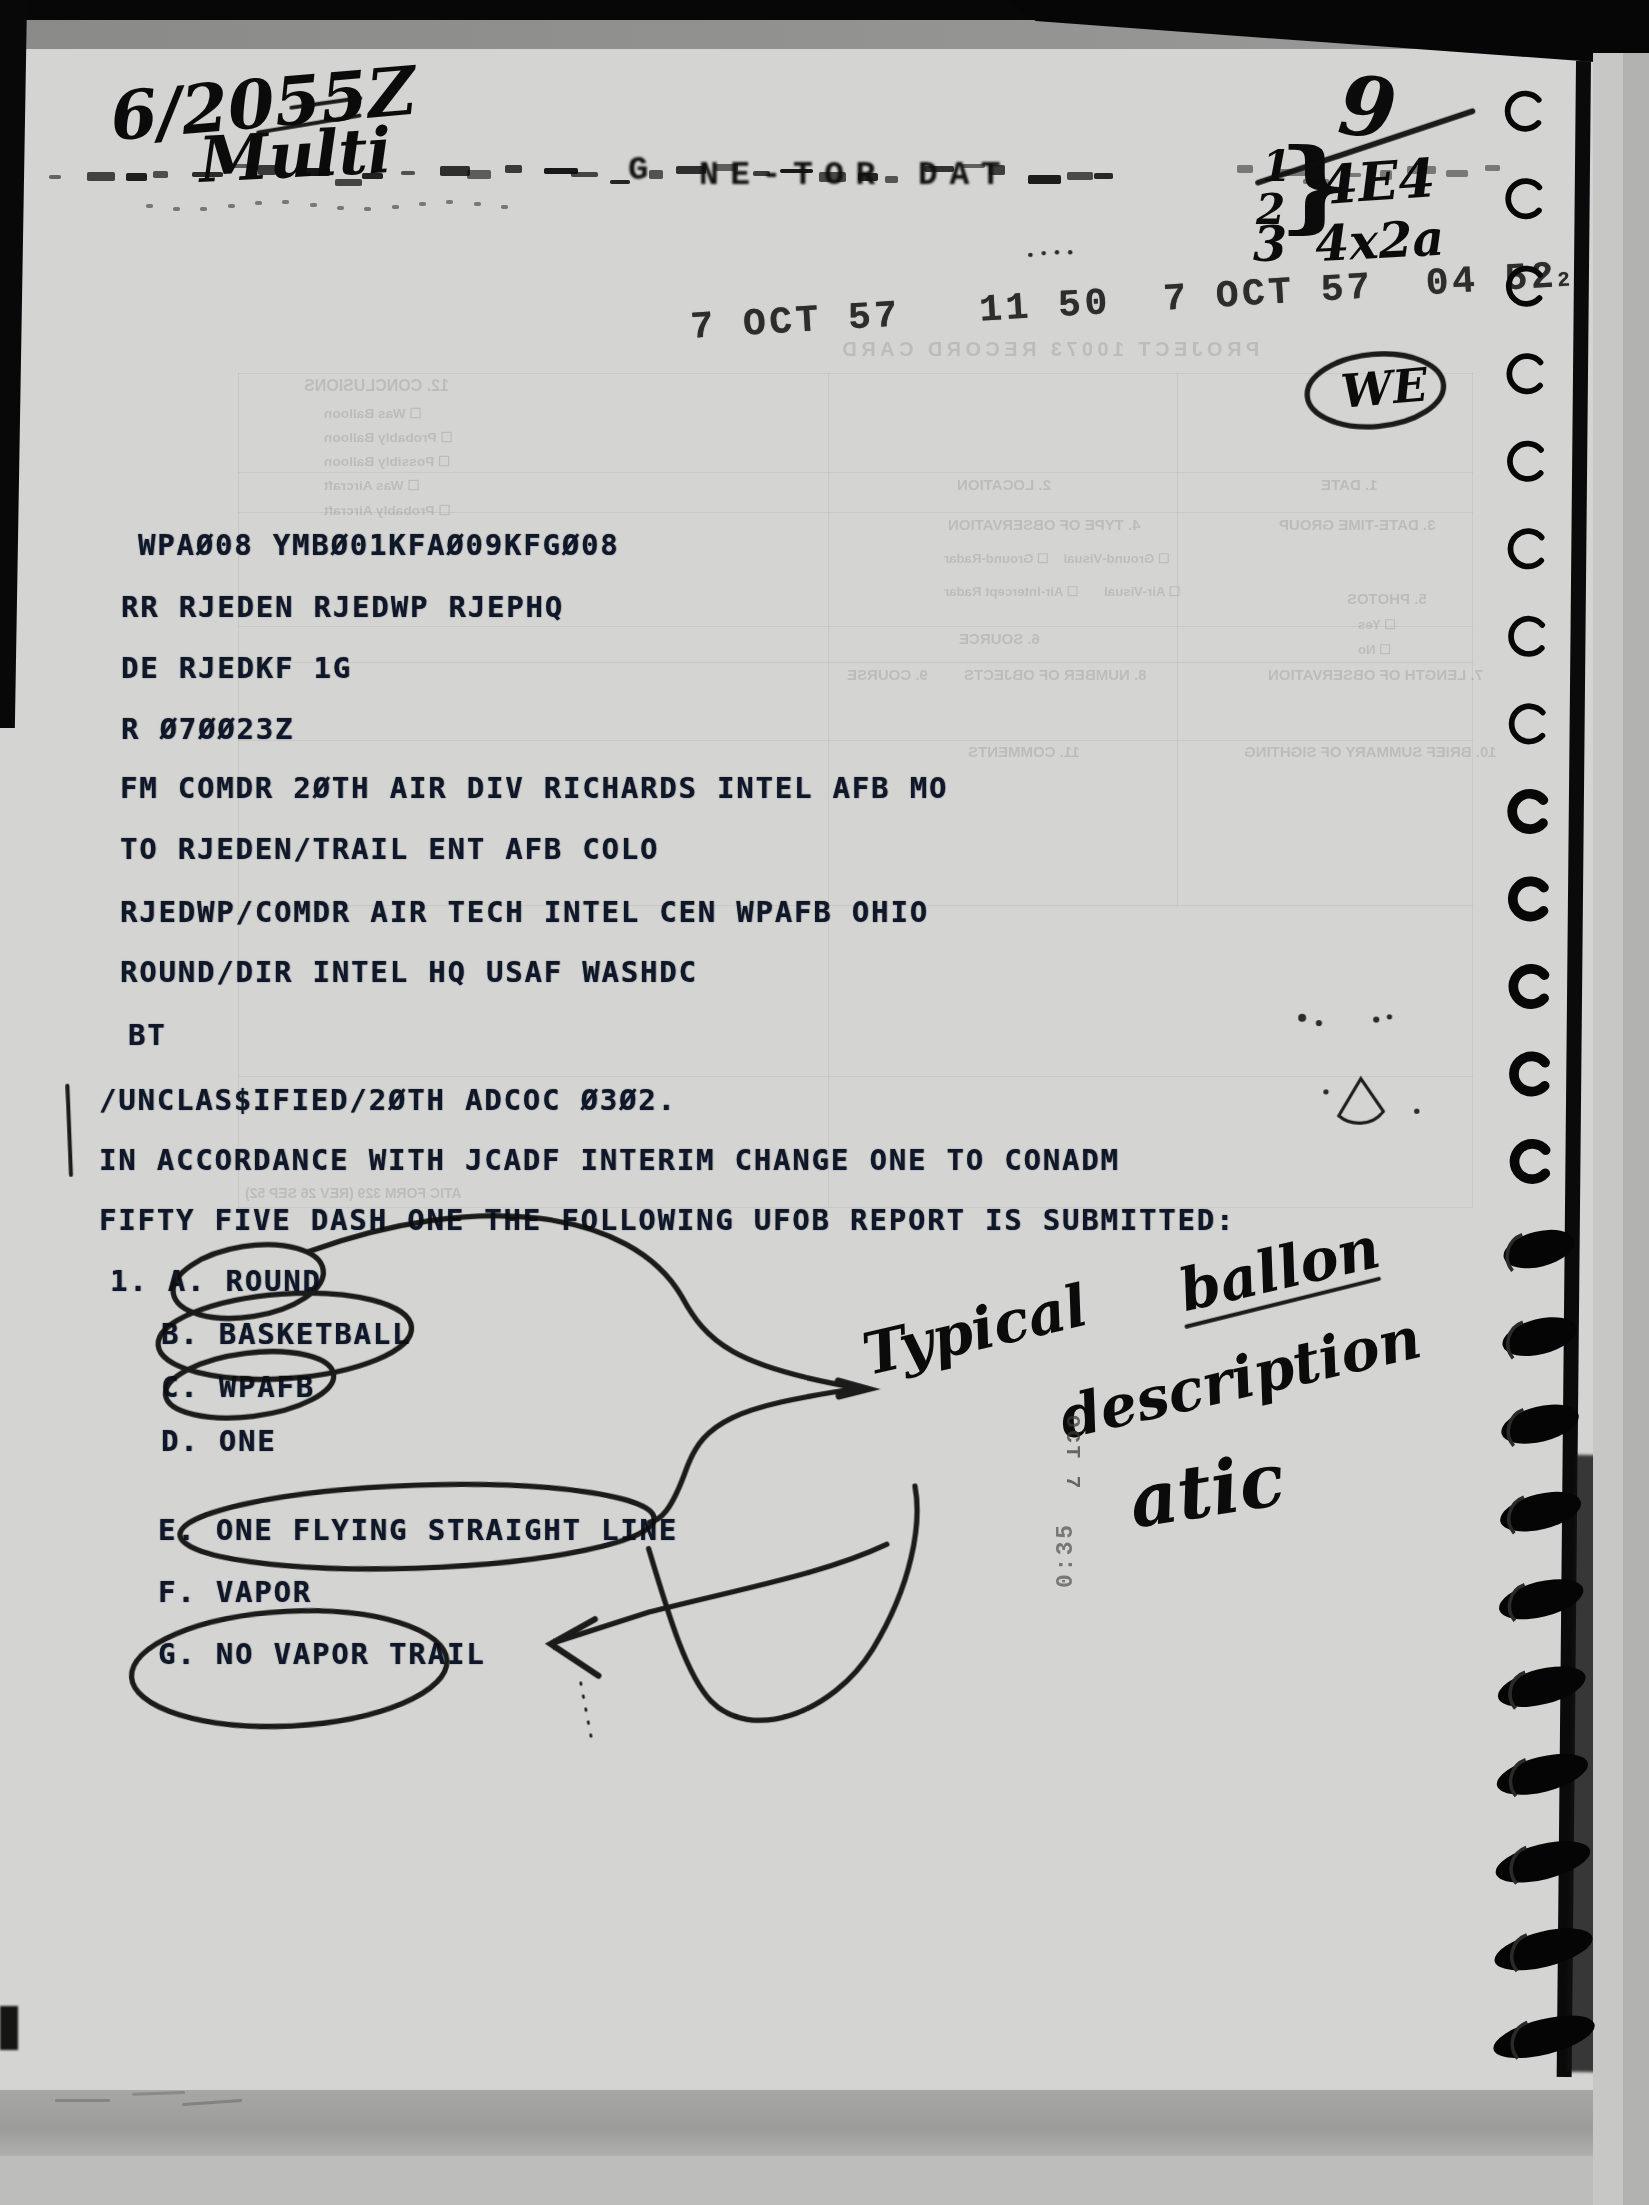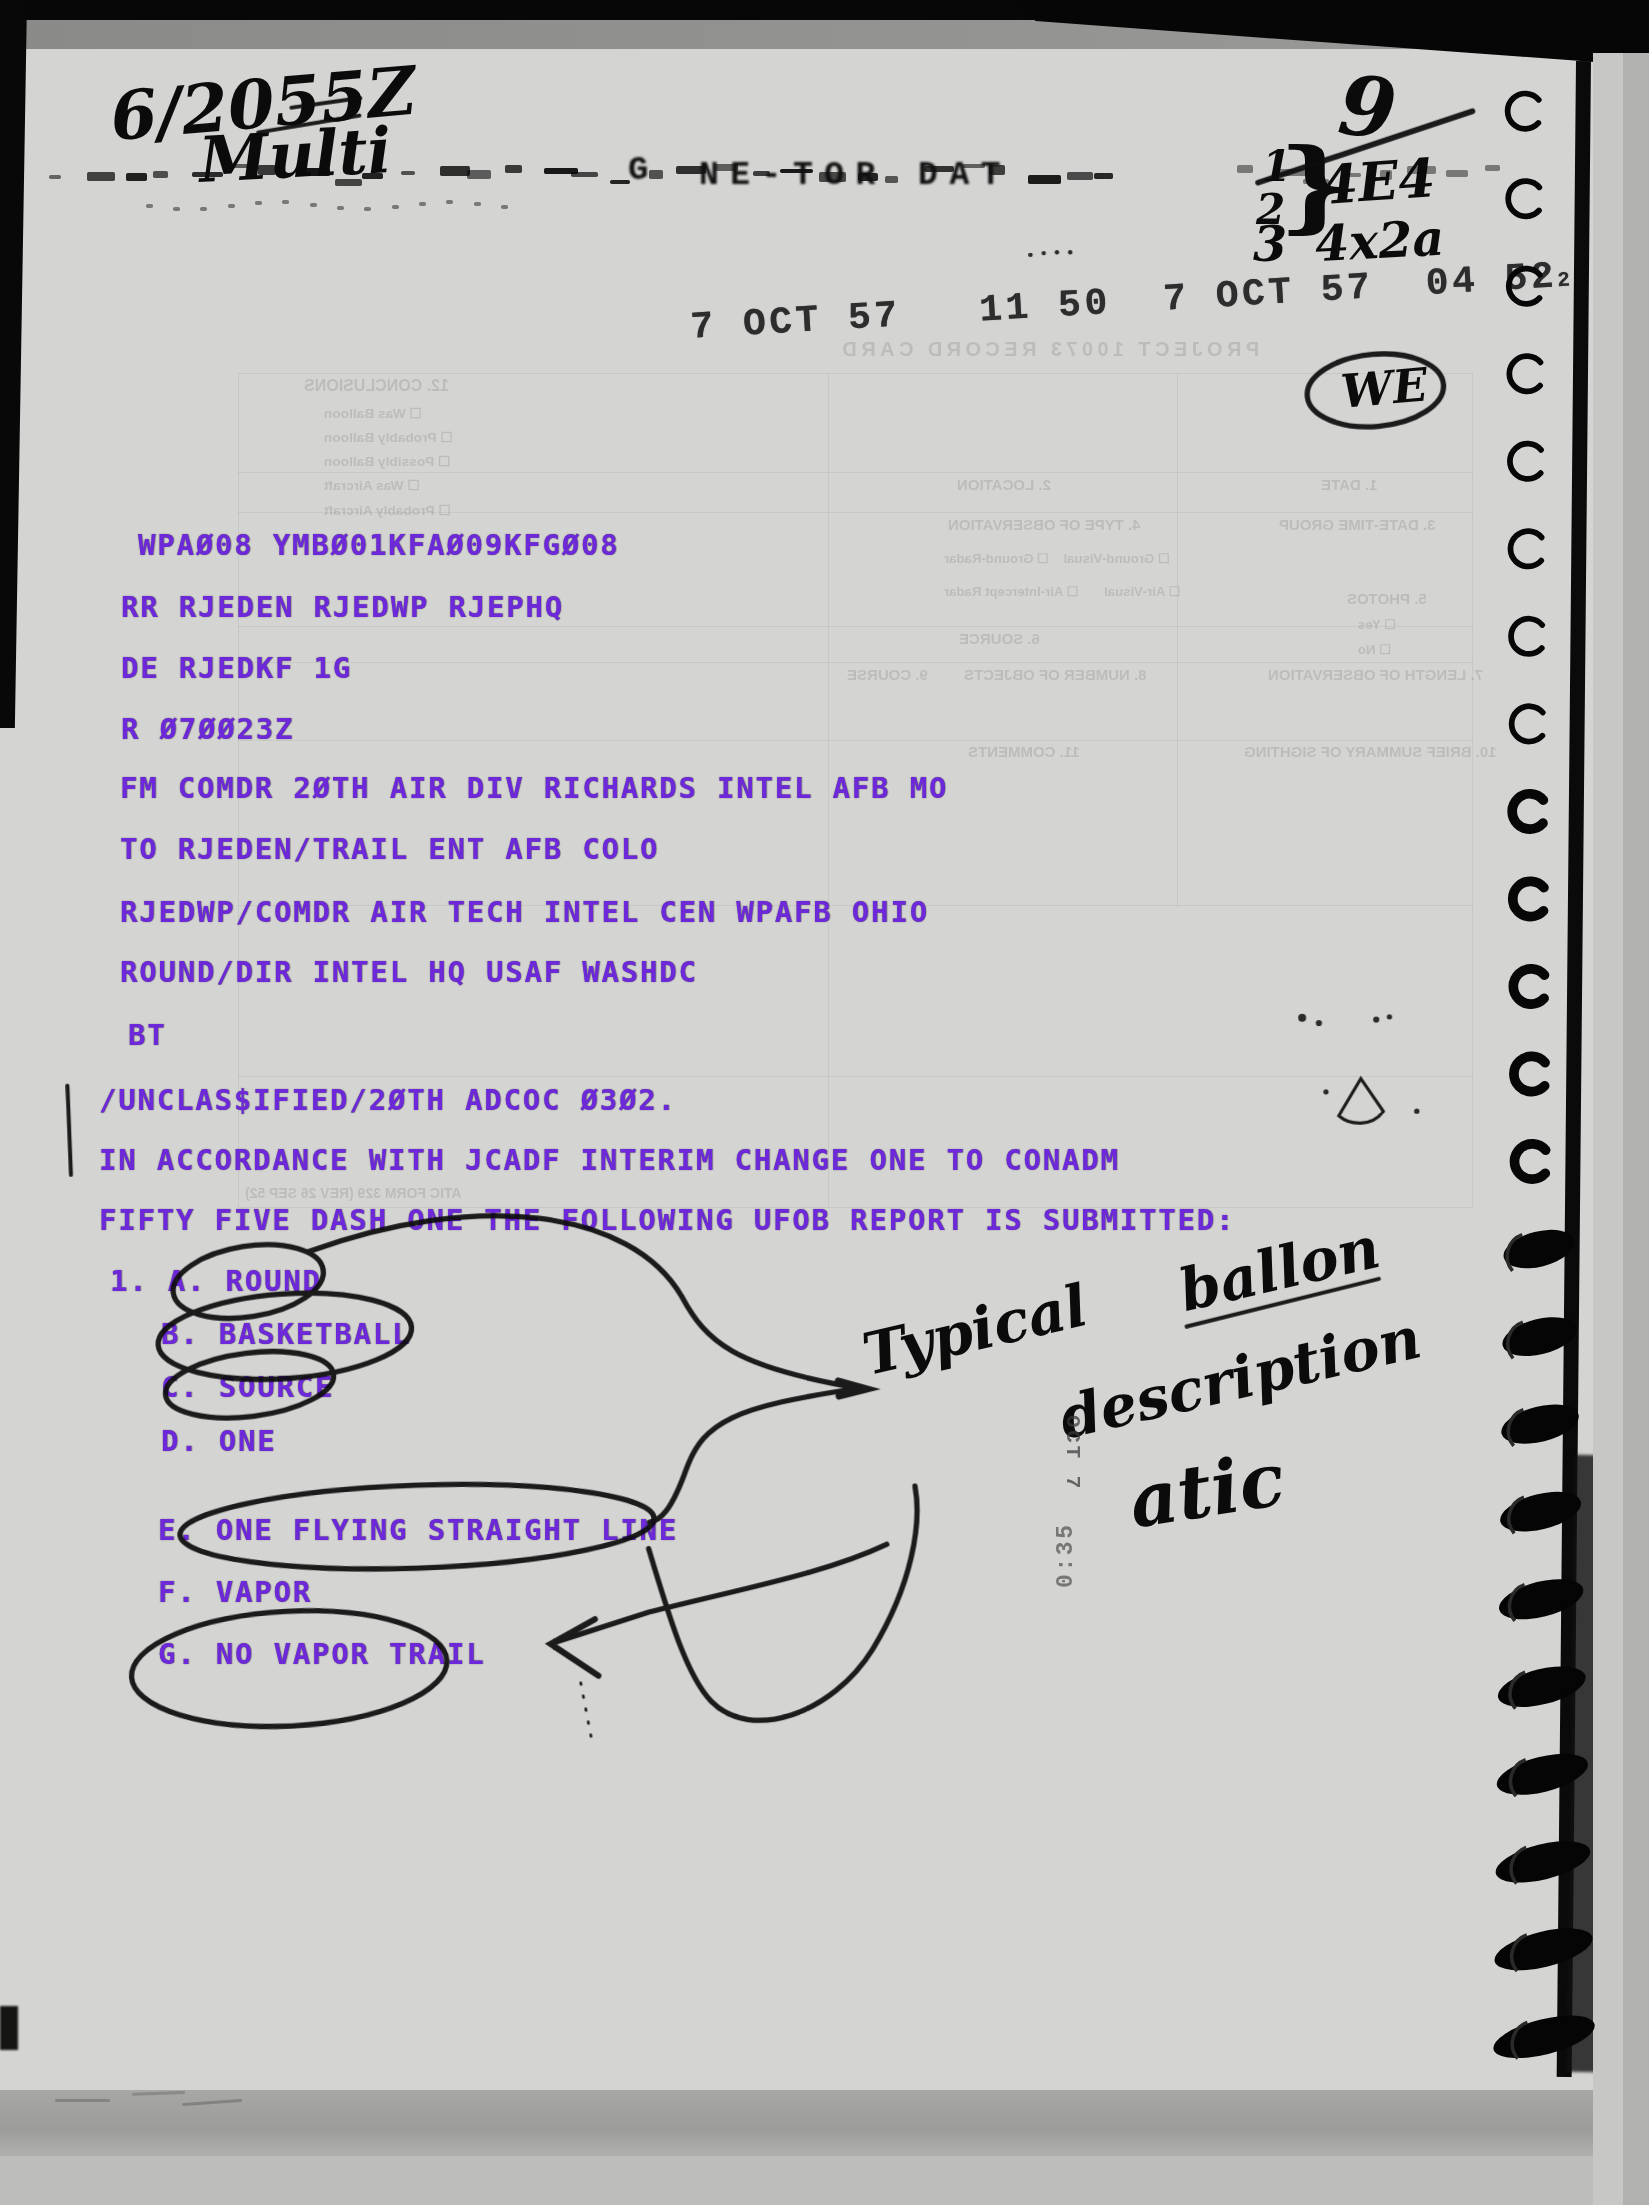--- a/index.html
+++ b/index.html
@@ -1,20 +1,20 @@
 <!DOCTYPE html>
 <html style="font-size:7px"><head>
 <meta charset="utf-8">
 <style>
   html,body{margin:0;padding:0;background:#000;}
   #page{position:relative;width:1650px;height:2458px;background:#d4d4d2;overflow:hidden;
         font-family:"Liberation Sans",sans-serif;}
   .abs{position:absolute;line-height:1;white-space:pre;}
   .typed{font-family:"DejaVu Sans Mono","Liberation Mono",monospace;font-weight:bold;
-         font-size:29px;letter-spacing:1.8px;color:#6d28d9;
+         font-size:29px;letter-spacing:1.8px;color:#0f172a;
          text-shadow:0 0 1.3px rgba(15,15,15,.55),0.9px 0.4px 0 rgba(15,15,15,.22);}
   .hand{font-family:"DejaVu Serif","Liberation Serif",serif;font-style:italic;font-weight:bold;
         color:#0b0b0b;}
   .stamp{font-family:"Liberation Mono",monospace;font-weight:bold;color:#2d2d2d;
          letter-spacing:3.5px;text-shadow:0 0 0.9px rgba(40,40,40,.6);}
   .vstamp{font-family:"Liberation Mono",monospace;font-weight:bold;color:#3a3a3a;
           opacity:.72;letter-spacing:2.6px;}
   .ghost-label{font-family:"Liberation Sans",sans-serif;font-weight:bold;color:#20242a;
           opacity:.13;transform:scaleX(-1);white-space:pre;}
   .ghost-line{position:absolute;background:#30343a;opacity:.07;}
@@ -95,21 +95,21 @@
       <div class="abs typed" style="left:120px;top:774px;">FM COMDR 2ØTH AIR DIV RICHARDS INTEL AFB MO</div>
       <div class="abs typed" style="left:120px;top:835px;">TO RJEDEN/TRAIL ENT AFB COLO</div>
       <div class="abs typed" style="left:120px;top:898px;">RJEDWP/COMDR AIR TECH INTEL CEN WPAFB OHIO</div>
       <div class="abs typed" style="left:120px;top:958px;">ROUND/DIR INTEL HQ USAF WASHDC</div>
       <div class="abs typed" style="left:128px;top:1021px;">BT</div>
       <div class="abs typed" style="left:99px;top:1086px;">/UNCLAS$IFIED/2ØTH ADCOC Ø3Ø2.</div>
       <div class="abs typed" style="left:99px;top:1146px;">IN ACCORDANCE WITH JCADF INTERIM CHANGE ONE TO CONADM</div>
       <div class="abs typed" style="left:99px;top:1206px;">FIFTY FIVE DASH ONE THE FOLLOWING UFOB REPORT IS SUBMITTED:</div>
       <div class="abs typed" style="left:110px;top:1267px;">1. A. ROUND</div>
       <div class="abs typed" style="left:161px;top:1320px;">B. BASKETBALL</div>
-      <div class="abs typed" style="left:161px;top:1373px;">C. SOURCE</div>
+      <div class="abs typed" style="left:161px;top:1373px;">C. WPAFB</div>
       <div class="abs typed" style="left:161px;top:1427px;">D. ONE</div>
       <div class="abs typed" style="left:158px;top:1516px;">E. ONE FLYING STRAIGHT LINE</div>
       <div class="abs typed" style="left:158px;top:1578px;">F. VAPOR</div>
       <div class="abs typed" style="left:158px;top:1640px;">G. NO VAPOR TRAIL</div>
     </div>
 
   <div class="abs stamp" style="left:589px;top:277px;font-size:38px;transform:rotate(-3.4deg);transform-origin:left bottom;">
     <span><span>7 OCT 57</span></span><span>   </span><span>11 50</span><span>  </span><span>7 OCT 57</span><span>  </span><span>04 52</span><span style="font-size:55%;">2</span>
   </div>
 

